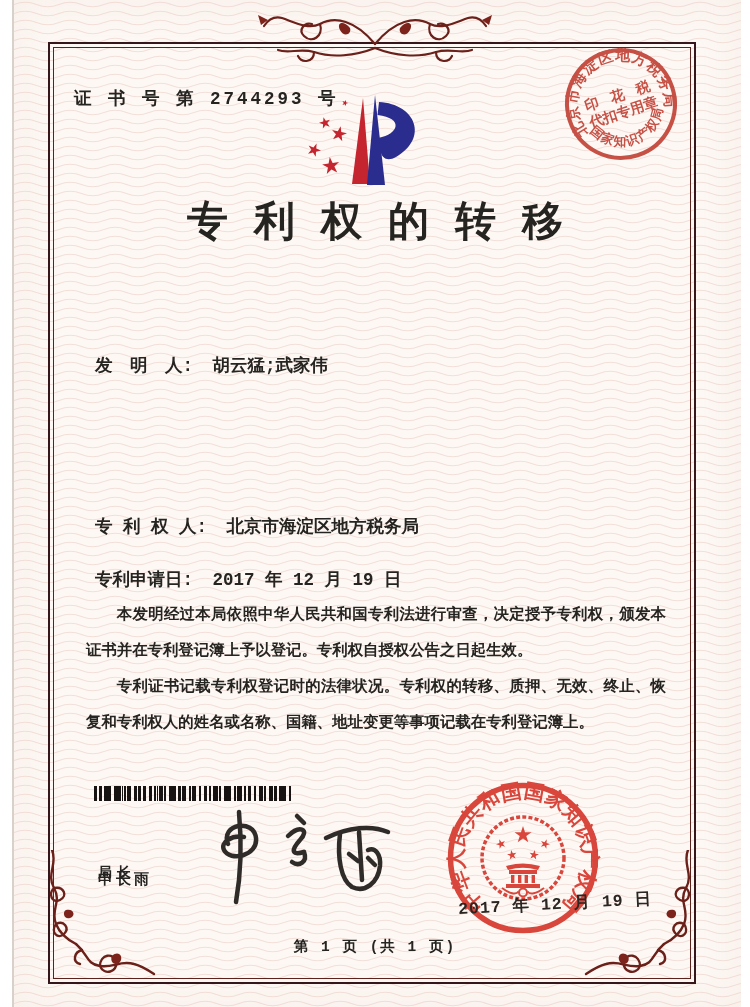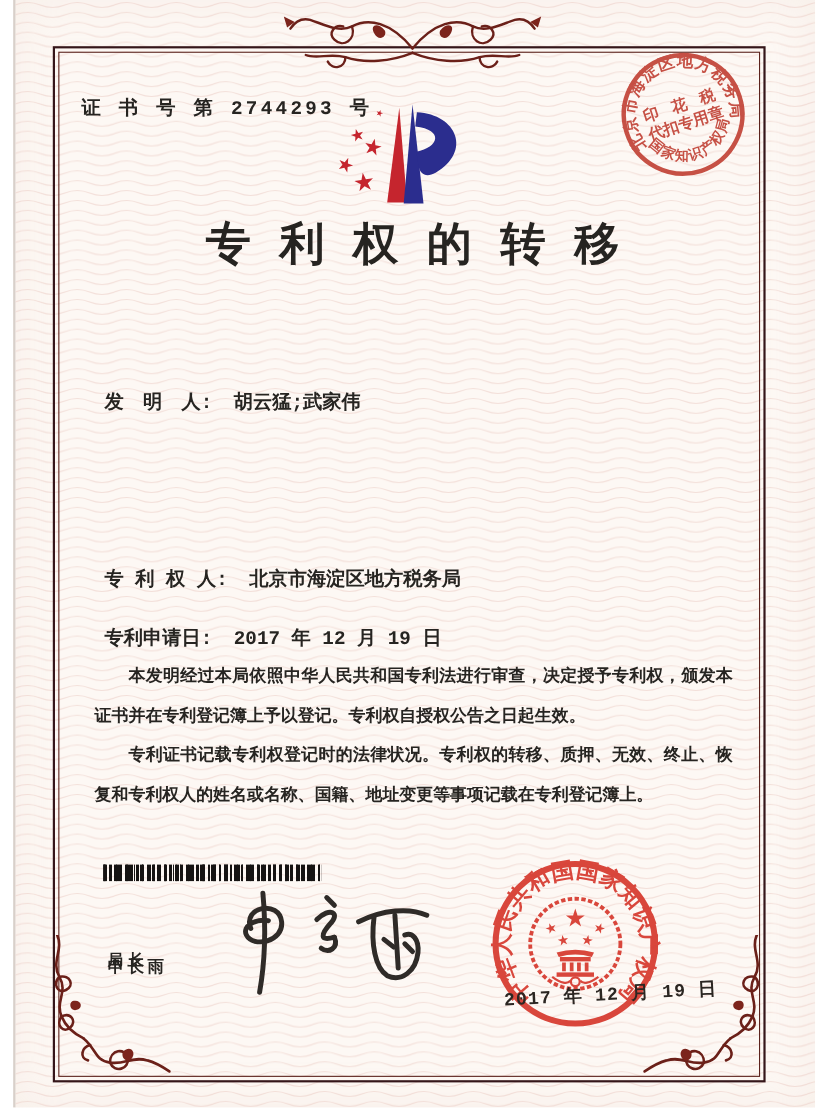--- a/index.html
+++ b/index.html
@@ -181,14 +181,15 @@
         <textPath href="#stampArcT" startOffset="50%" text-anchor="middle">北京市海淀区地方税务局</textPath>
       </text>
       <text font-size="12.5" font-weight="bold" letter-spacing="1">
         <textPath href="#stampArcB" startOffset="50%" text-anchor="middle">国家知识产权局</textPath>
       </text>
       <text x="60" y="56" text-anchor="middle" font-size="14" font-weight="bold" letter-spacing="2">印 花 税</text>
       <text x="60" y="73" text-anchor="middle" font-size="14" font-weight="bold">代扣专用章</text>
     </g>
   </svg>
 
+  <div class="footer">第 1 页 (共 1 页)</div>
 
 </div>
 
 </body></html>

